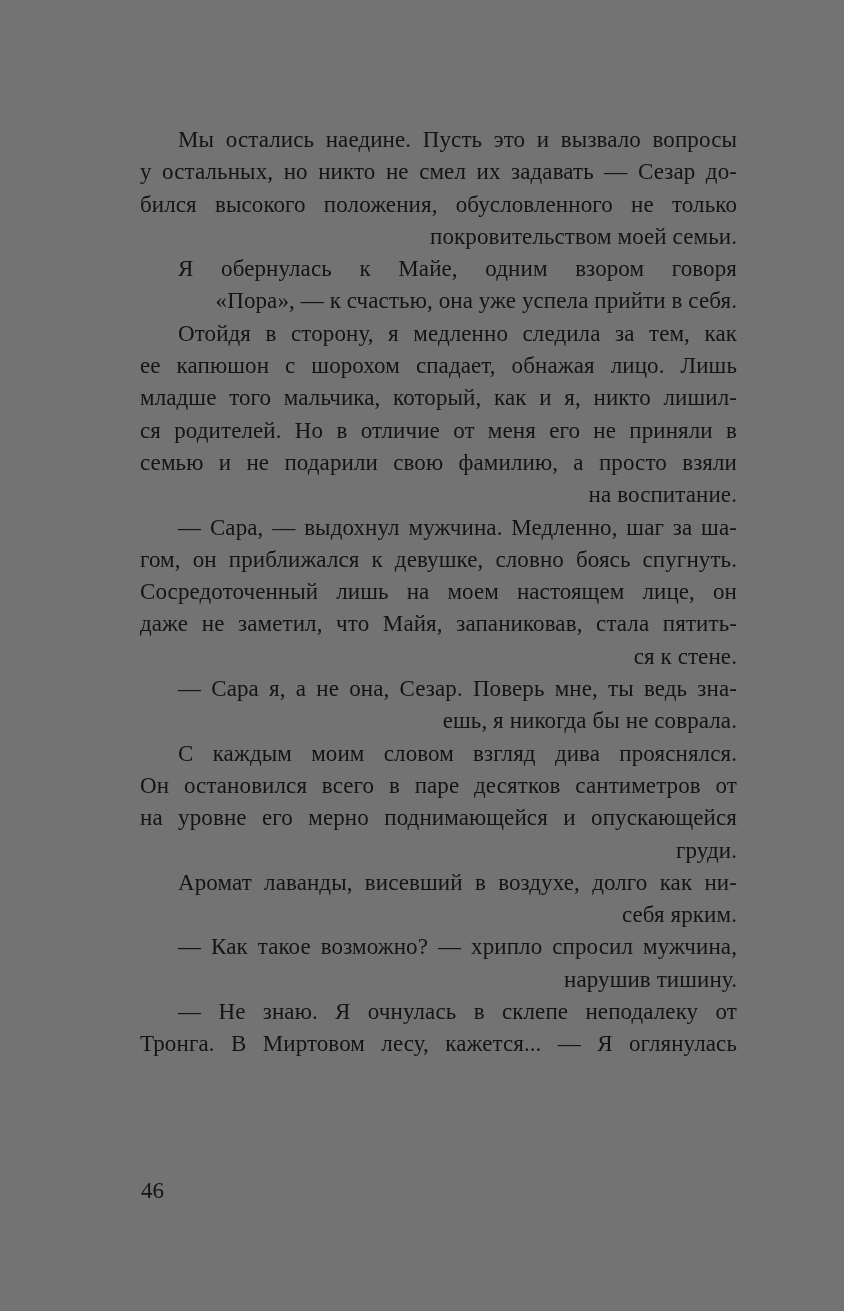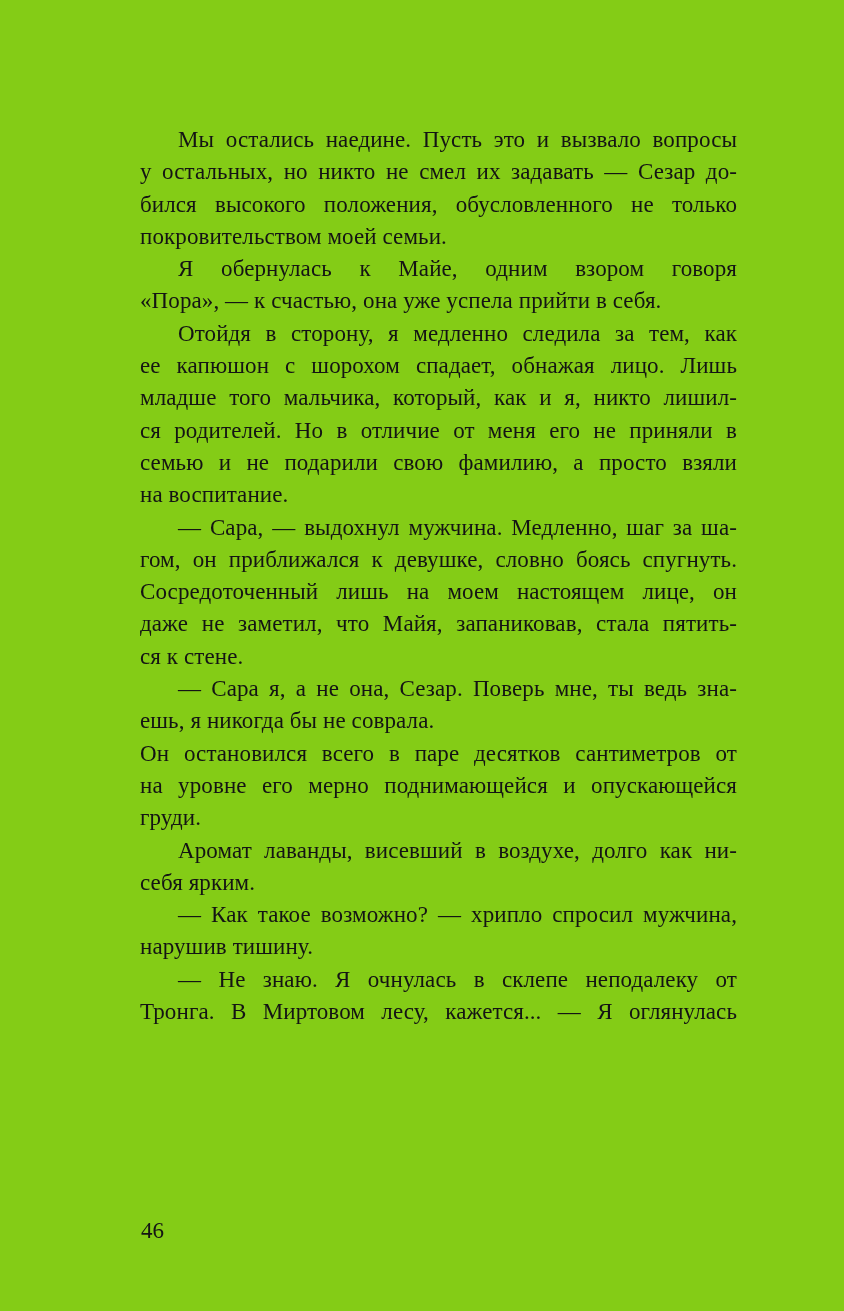--- a/index.html
+++ b/index.html
@@ -10,51 +10,51 @@
   body {
     width: 844px;
     height: 1311px;
     position: relative;
     overflow: hidden;
     font-family: "Liberation Serif", "DejaVu Serif", serif;
   }
   .page {
     position: absolute;
     inset: 0;
-    background: #84cc16;
+    background: #737373;
   }
   .text-block {
     position: absolute;
     left: 140px;
     top: 124px;
     width: 597px;
     color: #141414;
     font-size: 23px;
     line-height: 32.3px;
     letter-spacing: 0.1px;
   }
   .paragraph {
     margin: 0;
     padding: 0;
   }
   .line {
     white-space: nowrap;
-    text-align: left;
+    text-align: right;
   }
   .line.justify {
     text-align: justify;
     text-align-last: justify;
   }
   .line.indent {
     text-indent: 38px;
   }
   .page-number {
     position: absolute;
     left: 141px;
-    top: 1216px;
+    top: 1176px;
     color: #141414;
     font-size: 23px;
     line-height: 30px;
     text-align: center;
   }
 </style>
 </head>
 <body>
 
 <div class="page">
@@ -82,20 +82,21 @@
         <div class="line justify">гом, он приближался к девушке, словно боясь спугнуть.</div>
         <div class="line justify">Сосредоточенный лишь на моем настоящем лице, он</div>
         <div class="line justify">даже не заметил, что Майя, запаниковав, стала пятить-</div>
         <div class="line">ся к стене.</div>
       </div>
       <div class="paragraph">
         <div class="line indent justify">— Сара я, а не она, Сезар. Поверь мне, ты ведь зна-</div>
         <div class="line">ешь, я никогда бы не соврала.</div>
       </div>
       <div class="paragraph">
+        <div class="line indent justify">С каждым моим словом взгляд дива прояснялся.</div>
         <div class="line justify">Он остановился всего в паре десятков сантиметров от</div>
         <div class="line justify">на уровне его мерно поднимающейся и опускающейся</div>
         <div class="line">груди.</div>
       </div>
       <div class="paragraph">
         <div class="line indent justify">Аромат лаванды, висевший в воздухе, долго как ни-</div>
         <div class="line">себя ярким.</div>
       </div>
       <div class="paragraph">
         <div class="line indent justify">— Как такое возможно? — хрипло спросил мужчина,</div>

